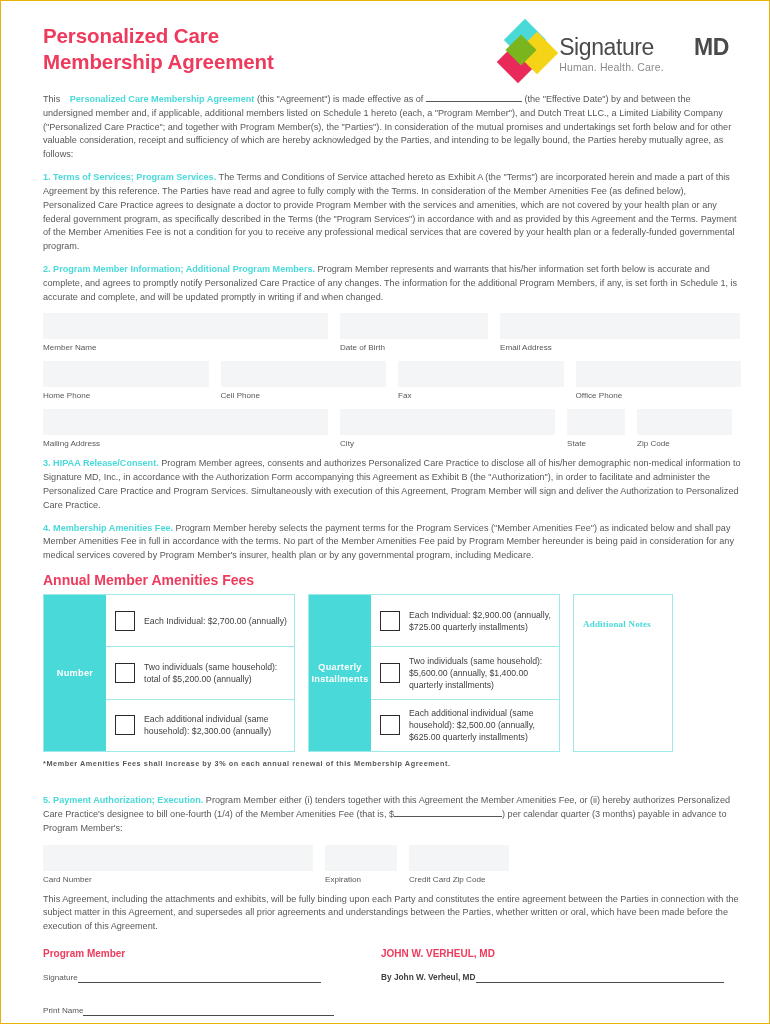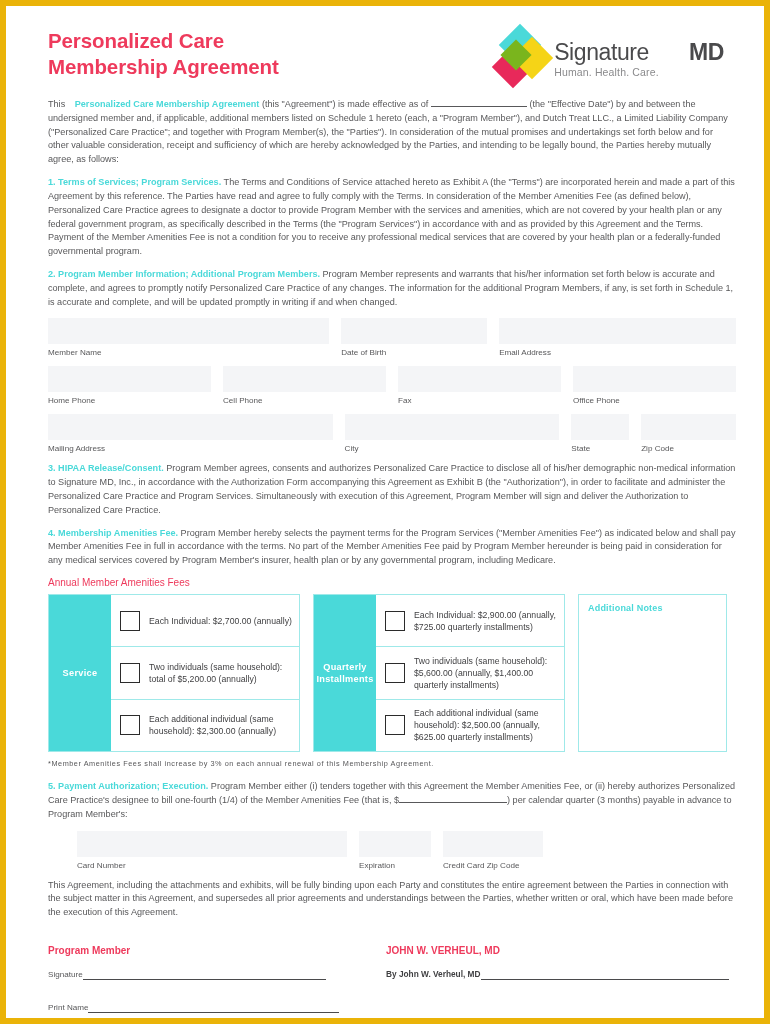--- a/index.html
+++ b/index.html
@@ -13,21 +13,21 @@
   body {
     font-family: "Liberation Sans", sans-serif;
     color: #58585a;
   }
 
   #page {
     position: relative;
     width: 770px;
     height: 1024px;
     background: #ffffff;
-    border: 6px solid #eab308;
+    border: 1px solid #eab308;
     padding: 22px 28px 10px 42px;
   }
 
   
   .header {
     display: flex;
     align-items: flex-start;
     justify-content: space-between;
     height: 62px;
     margin-bottom: 8px;
@@ -91,22 +91,22 @@
     display: inline-block;
     border-bottom: 1.3px solid #58585a;
     vertical-align: baseline;
     height: 9px;
   }
   .bl-long { width: 96px; }
   .bl-mid  { width: 108px; }
 
   .fees-title {
     color: #ee3a5c;
-    font-size: 10px;
-    font-weight: normal;
+    font-size: 14px;
+    font-weight: bold;
     margin: 3px 0 6px 0;
   }
 
   
   .field-row { display: flex; margin-bottom: 9px; }
   .field { margin-right: 12px; }
   .field:last-child { margin-right: 0; }
   .field-box {
     background: #f4f5f7;
     height: 26px;
@@ -121,21 +121,21 @@
 
   .w-memname { width: 285px; }
   .w-dob     { width: 148px; }
   .w-email   { width: 240px; }
   .w-ph      { width: 168px; }
   .w-addr    { width: 285px; }
   .w-city    { width: 215px; }
   .w-state   { width: 58px; }
   .w-zip     { width: 95px; }
   .w-cardname{ width: 235px; }
-  .w-cardnum { width: 270px; margin-left: 29px; }
+  .w-cardnum { width: 270px; }
   .w-exp     { width: 72px; }
   .w-ccz     { width: 100px; }
 
   
   .fee-area {
     display: flex;
     gap: 13px;
     margin-top: 2px;
     margin-bottom: 7px;
   }
@@ -177,43 +177,44 @@
     background: #ffffff;
     flex: none;
   }
   .fee-txt {
     font-size: 8.7px;
     line-height: 1.38;
     color: #3f3f41;
   }
   .notes-block {
     border: 1px solid #9fe9e9;
-    width: 149px;
+    width: 100px;
     height: 158px;
-    padding: 8px 9px;
+    padding: 24px 9px;
+    font-family: Liberation Serif, serif;
   }
   .notes-title {
     color: #4ad9d9;
     font-size: 9px;
     font-weight: bold;
     letter-spacing: 0.2px;
   }
 
   .footnote {
     font-size: 7.3px;
-    font-weight: normal;
+    font-weight: bold;
     color: #58585a;
     letter-spacing: 0.55px;
-    margin-bottom: 12px;
+    margin-bottom: 26px;
   }
 
   
   .sig-head-row {
     display: flex;
-    margin-top: 25px;
+    margin-top: 14px;
     margin-bottom: 13px;
     align-items: center;
   }
   .sig-head {
     color: #ee3a5c;
     font-size: 10px;
     font-weight: bold;
   }
   .sig-head.left  { width: 338px; }
   .sig-row { display: flex; margin-bottom: 22px; }
@@ -322,21 +323,21 @@
 
   <p class="body"><span class="sec-head">3. HIPAA Release/Consent.</span><span> Program Member agrees, consents and authorizes Personalized Care Practice to disclose all of his/her demographic non-medical information to Signature MD, Inc., in accordance with the Authorization Form accompanying this Agreement as Exhibit B (the "Authorization"), in order to facilitate and administer the Personalized Care Practice and Program Services. Simultaneously with execution of this Agreement, Program Member will sign and deliver the Authorization to Personalized Care Practice.</span></p>
 
   <p class="body"><span class="sec-head">4. Membership Amenities Fee.</span><span> Program Member hereby selects the payment terms for the Program Services ("Member Amenities Fee") as indicated below and shall pay Member Amenities Fee in full in accordance with the terms. No part of the Member Amenities Fee paid by Program Member hereunder is being paid in consideration for any medical services covered by Program Member's insurer, health plan or by any governmental program, including Medicare.</span></p>
 
   <div class="fees-title">Annual Member Amenities Fees</div>
 
   <div class="fee-area">
 
     <div class="fee-block">
-      <div class="fee-label">Service</div>
+      <div class="fee-label">Number</div>
       <div class="fee-options">
         <div class="fee-opt">
           <div class="chk"></div>
           <div class="fee-txt">Each Individual: $2,700.00 (annually)</div>
         </div>
         <div class="fee-opt">
           <div class="chk"></div>
           <div class="fee-txt">Two individuals (same household): total of $5,200.00 (annually)</div>
         </div>
         <div class="fee-opt">

